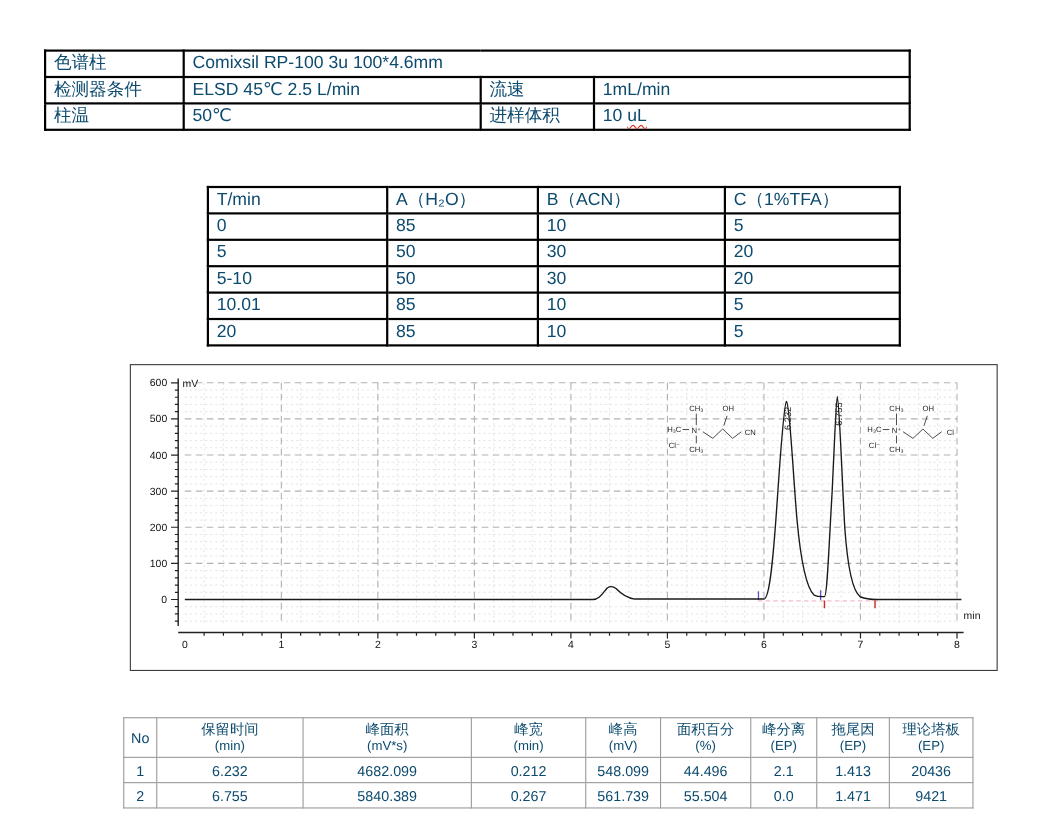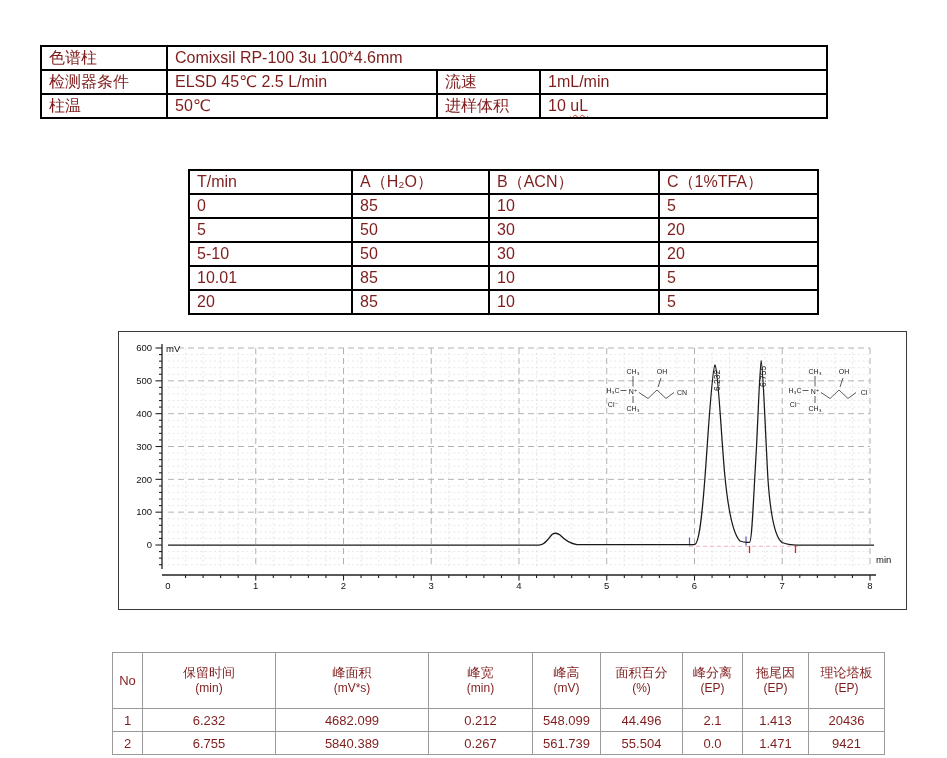--- a/index.html
+++ b/index.html
@@ -1,17 +1,17 @@
 <!DOCTYPE html>
 <html><head>
 <meta charset="utf-8">
 <style>
   html,body{margin:0;padding:0;background:#fff;}
   .page{position:relative;width:947px;height:758px;background:#ffffff;
-        font-family:"Liberation Sans","DejaVu Sans",sans-serif;color:#7f1d1d;overflow:hidden;}
+        font-family:"Liberation Sans","DejaVu Sans",sans-serif;color:#0c4a6e;overflow:hidden;}
   table{border-collapse:collapse;table-layout:fixed;}
   
   .tbl-heavy td{border:2px solid #000;font-size:16px;line-height:1.15;height:22px;
                 padding:0 7px;vertical-align:middle;white-space:nowrap;overflow:hidden;}
   #info-table{position:absolute;left:40px;top:45px;width:786px;}
   #gradient-table{position:absolute;left:188px;top:169px;width:629px;}
   .wavy{text-decoration:underline wavy #e03020;text-decoration-thickness:1px;text-underline-offset:3px;}
   
   #chart-box{position:absolute;left:118px;top:331px;}
   #chromatogram{display:block;border:1px solid #3a3a3a;background:#fff;}
@@ -25,21 +25,21 @@
   .axis-unit{font-size:9.5px;fill:#111;}
   .struct line,.struct polyline{stroke:#333;stroke-width:.8;fill:none;}
   .struct text{font-size:7px;fill:#222;}
   .int-base{stroke:#f2a9b8;stroke-width:.9;stroke-dasharray:4 3;}
   .mark-blue{stroke:#5b55c0;stroke-width:1.2;}
   .mark-red{stroke:#cc2a22;stroke-width:1.3;}
   
   #results-table{position:absolute;left:112px;top:652px;width:772px;}
   #results-table td{border:1px solid #9a9a9a;text-align:center;vertical-align:middle;
                     font-size:13px;padding:1px 3px;white-space:nowrap;overflow:hidden;}
-  #results-table .hd{font-size:13px;line-height:1.25;padding:12px 2px;}
+  #results-table .hd{font-size:13px;line-height:1.25;padding:2px 2px;}
   #results-table .hd .unit{font-size:12px;}
   #results-table .datarow td{height:20px;}
 </style>
 </head>
 <body>
 
 <div class="page">
 
   <table id="info-table" class="tbl-heavy">
     <colgroup>

